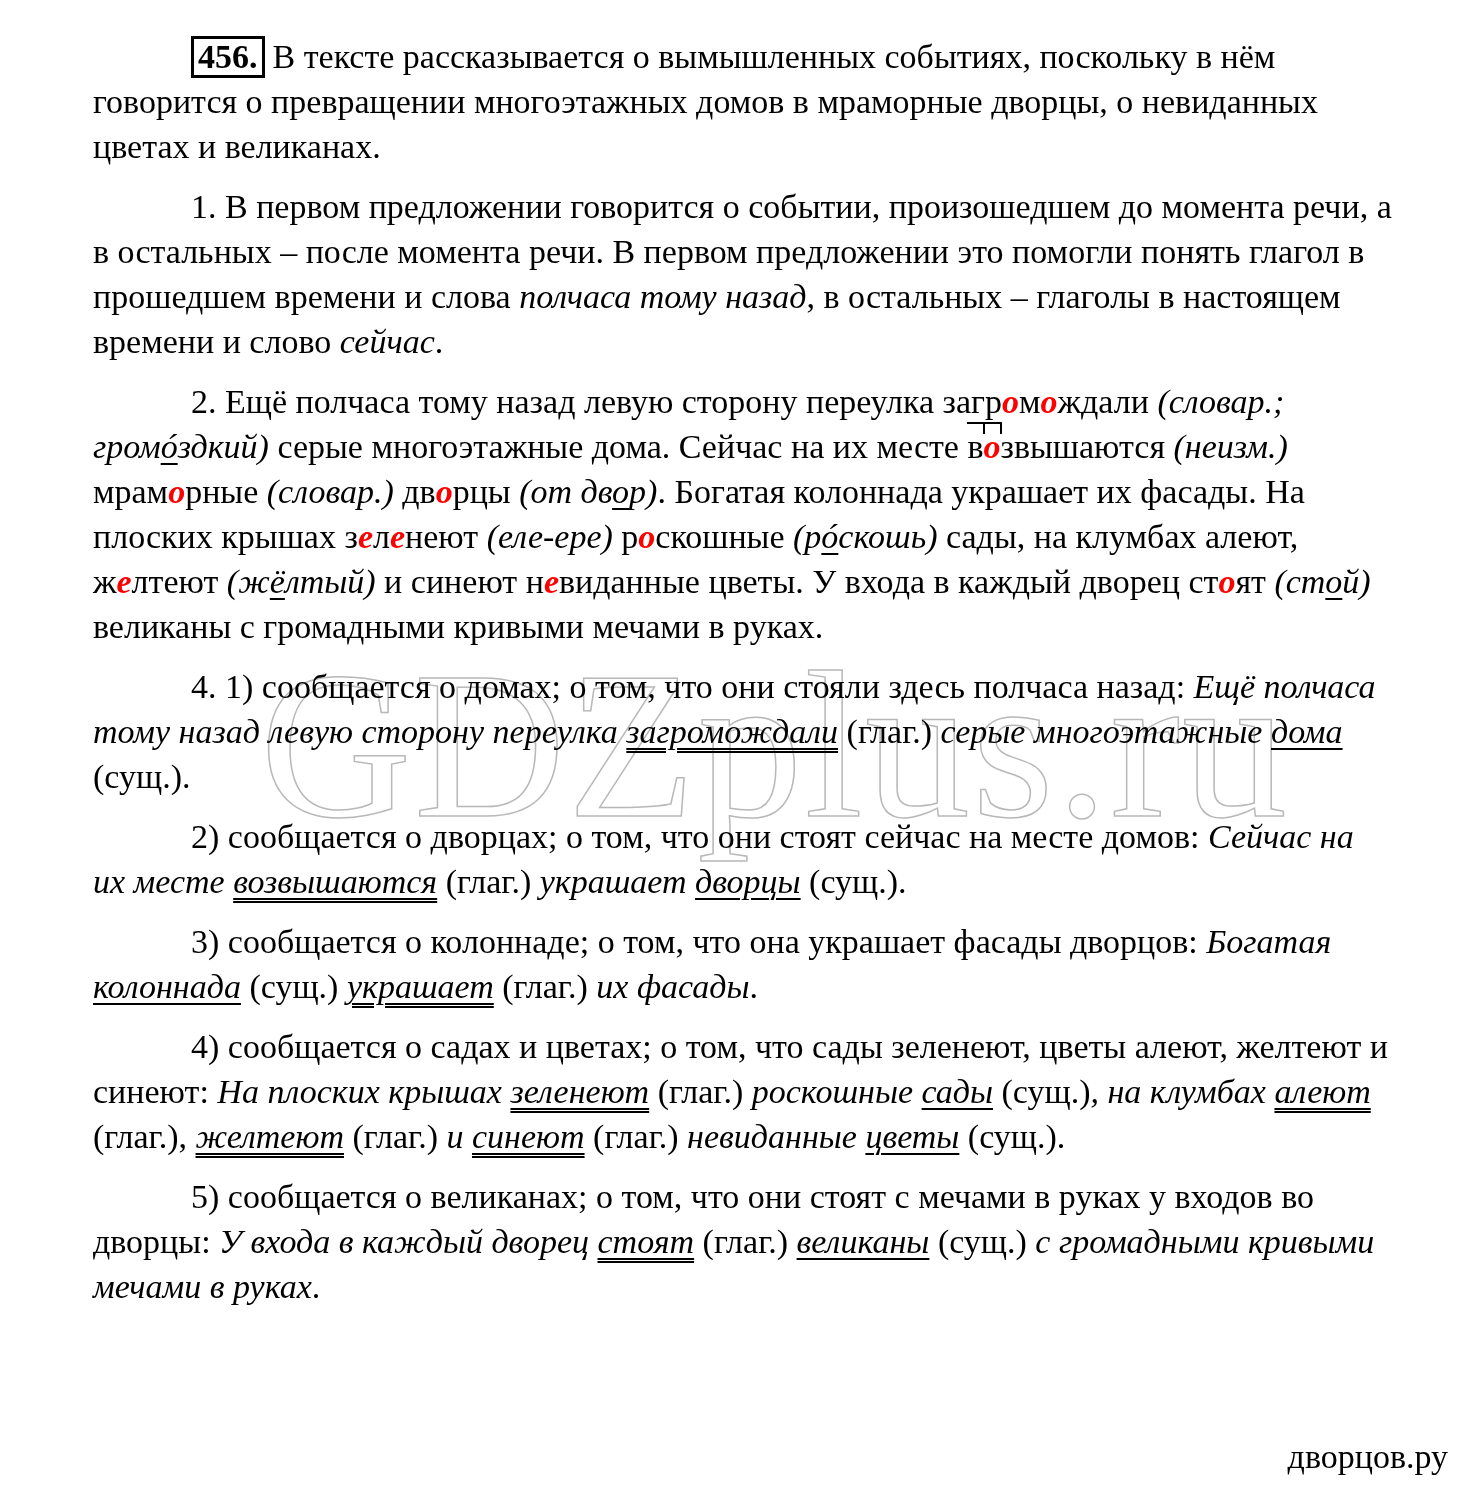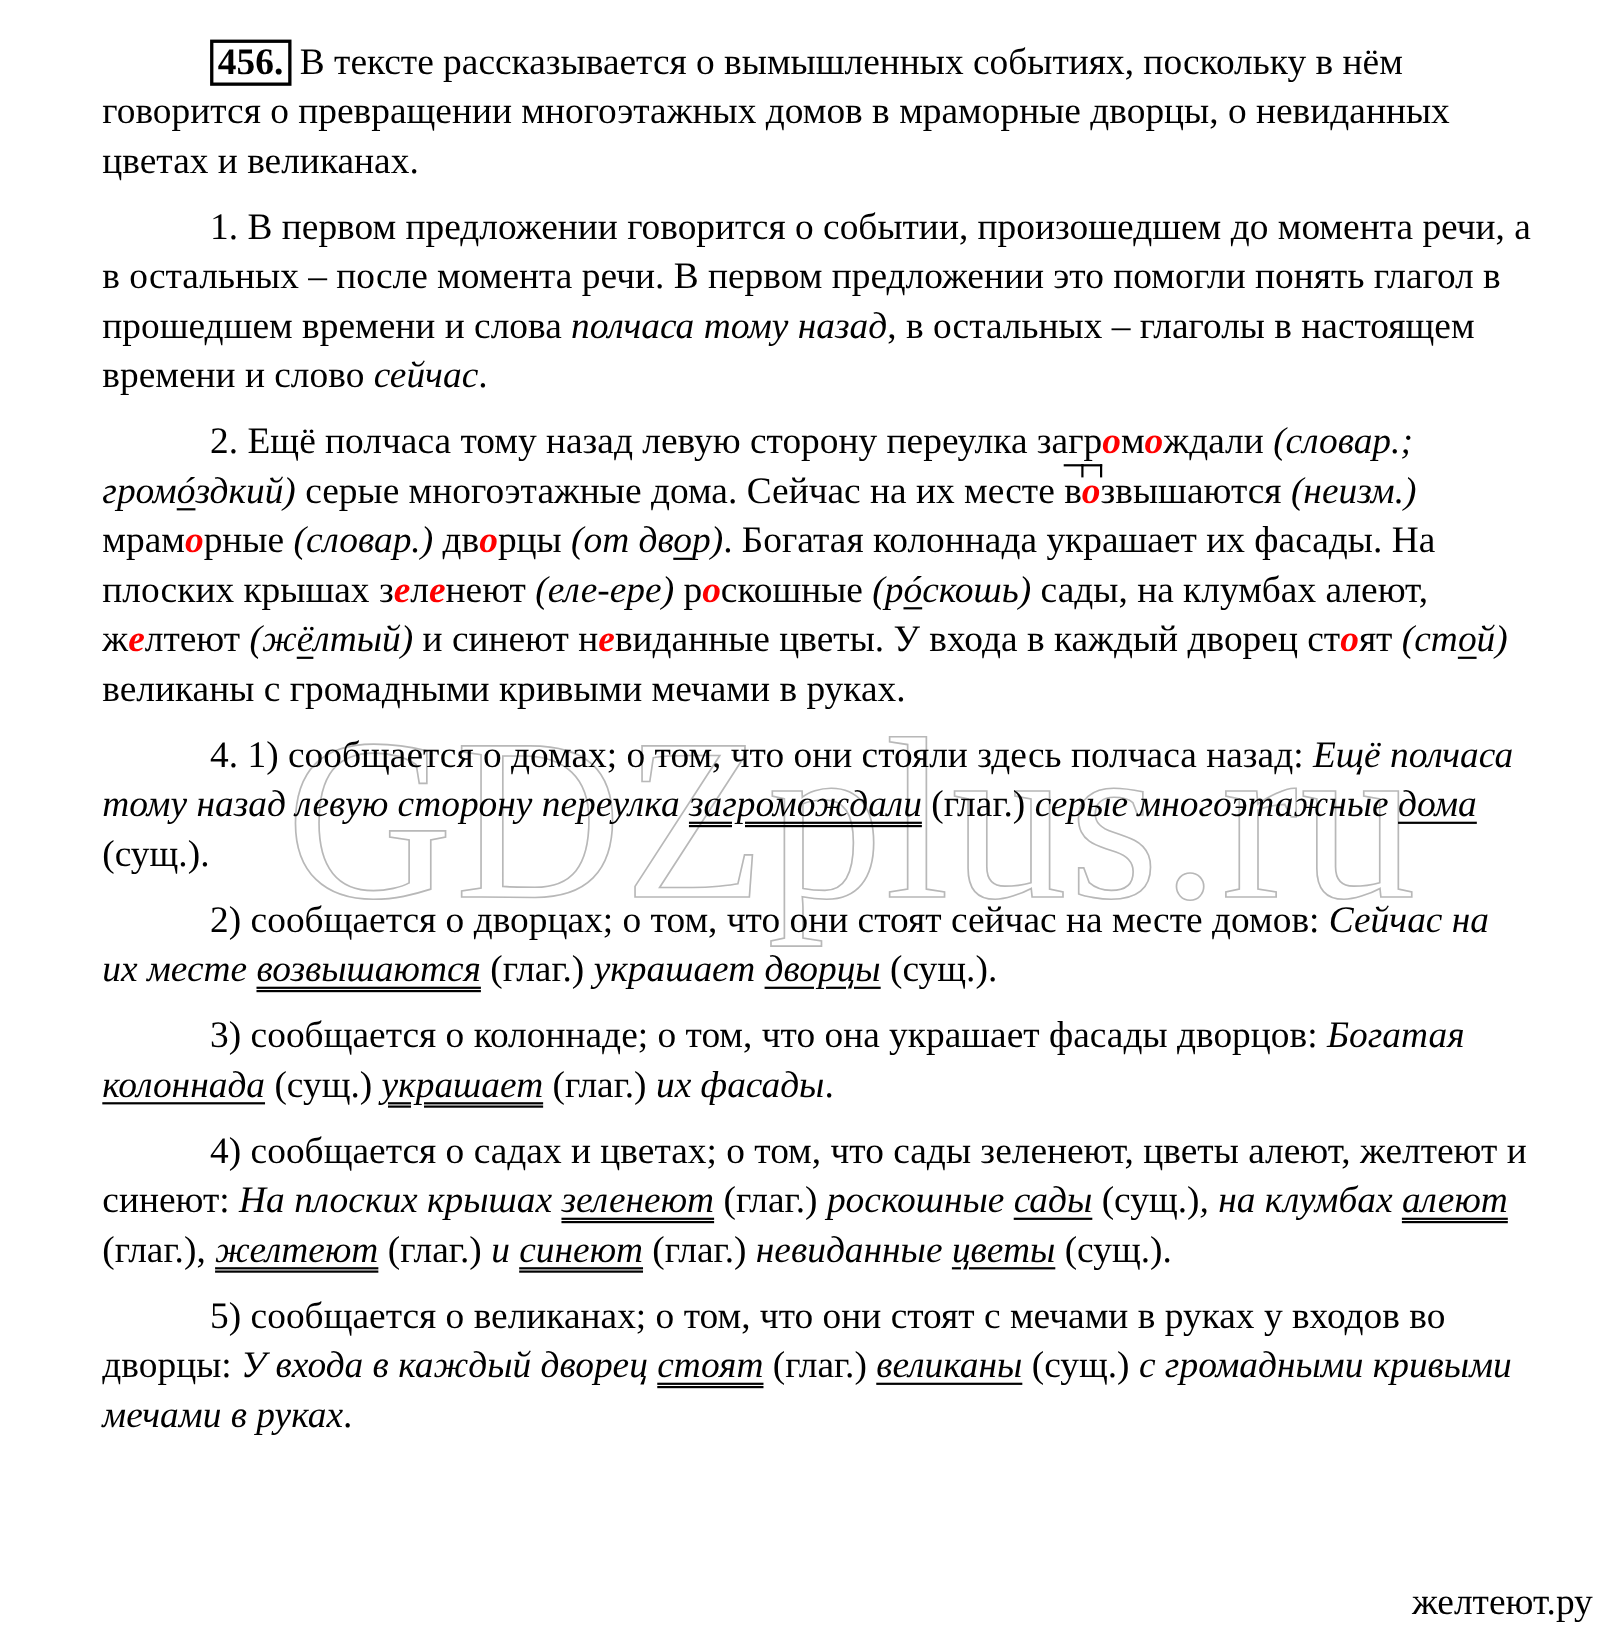--- a/index.html
+++ b/index.html
@@ -36,13 +36,13 @@
   </p>
   <p class="para indent"><span>1. В первом предложении говорится о событии, произошедшем до момента речи, а в остальных – после момента речи. В первом предложении это помогли понять глагол в прошедшем времени и слова </span><span class="i">полчаса тому назад</span><span>, в остальных – глаголы в настоящем времени и слово </span><span class="i">сейчас</span><span>.</span></p>
   <p class="para indent"><span>2. Ещё полчаса тому назад левую сторону переулка загр</span><span class="r">о</span><span>м</span><span class="r">о</span><span>ждали </span><span class="i">(словар.; гром</span><span class="i ul-letter">ó</span><span class="i">здкий)</span><span> серые многоэтажные дома. Сейчас на их месте </span><span class="prefix-mark">в</span><span class="r prefix-mark">о</span><span>звышаются </span><span class="i">(неизм.)</span><span> мрам</span><span class="r">о</span><span>рные </span><span class="i">(словар.)</span><span> дв</span><span class="r">о</span><span>рцы </span><span class="i">(от дв</span><span class="i ul-letter">о</span><span class="i">р)</span><span>. Богатая колоннада украшает их фасады. На плоских крышах з</span><span class="r">е</span><span>л</span><span class="r">е</span><span>неют </span><span class="i">(еле-ере)</span><span> р</span><span class="r">о</span><span>скошные </span><span class="i">(р</span><span class="i ul-letter">ó</span><span class="i">скошь)</span><span> сады, на клумбах алеют, ж</span><span class="r">е</span><span>лтеют </span><span class="i">(ж</span><span class="i ul-letter">ё</span><span class="i">лтый)</span><span> и синеют н</span><span class="r">е</span><span>виданные цветы. У входа в каждый дворец ст</span><span class="r">о</span><span>ят </span><span class="i">(ст</span><span class="i ul-letter">о</span><span class="i">й)</span><span> великаны с громадными кривыми мечами в руках.</span></p>
   <p class="para indent"><span>4. 1) сообщается о домах; о том, что они стояли здесь полчаса назад: </span><span class="i">Ещё полчаса тому назад левую сторону переулка </span><span class="i u2">загромождали</span><span> (глаг.) </span><span class="i">серые многоэтажные </span><span class="i u1">дома</span><span> (сущ.).</span></p>
   <p class="para indent"><span>2) сообщается о дворцах; о том, что они стоят сейчас на месте домов: </span><span class="i">Сейчас на их месте </span><span class="i u2">возвышаются</span><span> (глаг.) </span><span class="i">украшает </span><span class="i u1">дворцы</span><span> (сущ.).</span></p>
   <p class="para indent"><span>3) сообщается о колоннаде; о том, что она украшает фасады дворцов: </span><span class="i">Богатая </span><span class="i u1">колоннада</span><span> (сущ.) </span><span class="i u2">украшает</span><span> (глаг.) </span><span class="i">их фасады</span><span>.</span></p>
   <p class="para indent"><span>4) сообщается о садах и цветах; о том, что сады зеленеют, цветы алеют, желтеют и синеют: </span><span class="i">На плоских крышах </span><span class="i u2">зеленеют</span><span> (глаг.) </span><span class="i">роскошные </span><span class="i u1">сады</span><span> (сущ.)</span><span class="i">, на клумбах </span><span class="i u2">алеют</span><span> (глаг.), </span><span class="i u2">желтеют</span><span> (глаг.) </span><span class="i">и </span><span class="i u2">синеют</span><span> (глаг.) </span><span class="i">невиданные </span><span class="i u1">цветы</span><span> (сущ.).</span></p>
   <p class="para indent"><span>5) сообщается о великанах; о том, что они стоят с мечами в руках у входов во дворцы: </span><span class="i">У входа в каждый дворец </span><span class="i u2">стоят</span><span> (глаг.) </span><span class="i u1">великаны</span><span> (сущ.) </span><span class="i">с громадными кривыми мечами в руках</span><span>.</span></p>
 </div>
 
-<div class="footer-brand">желтеют.ру</div>
+<div class="footer-brand">дворцов.ру</div>
 
 </body></html>

